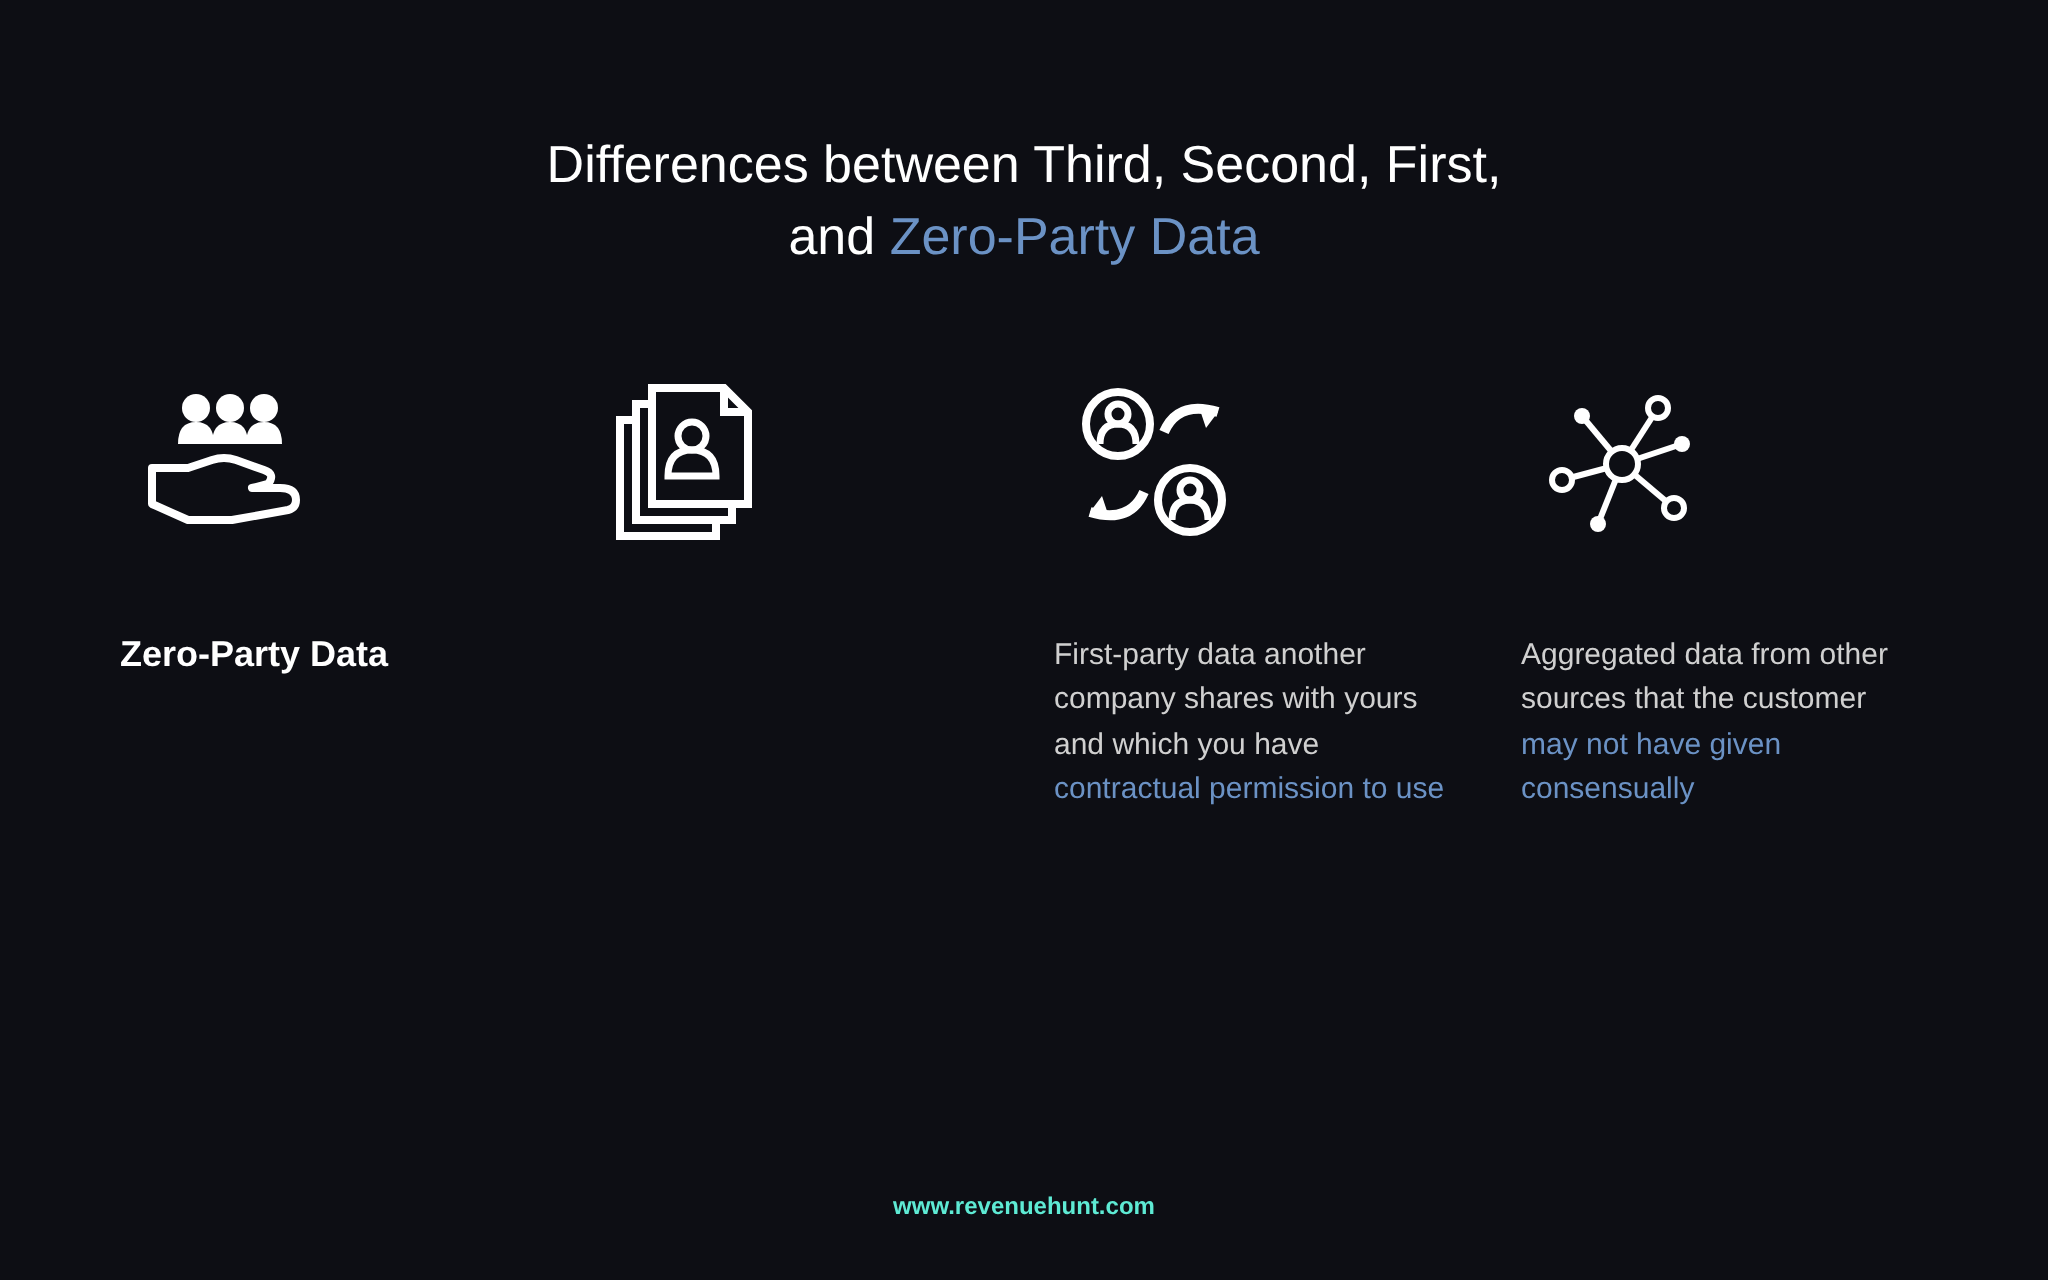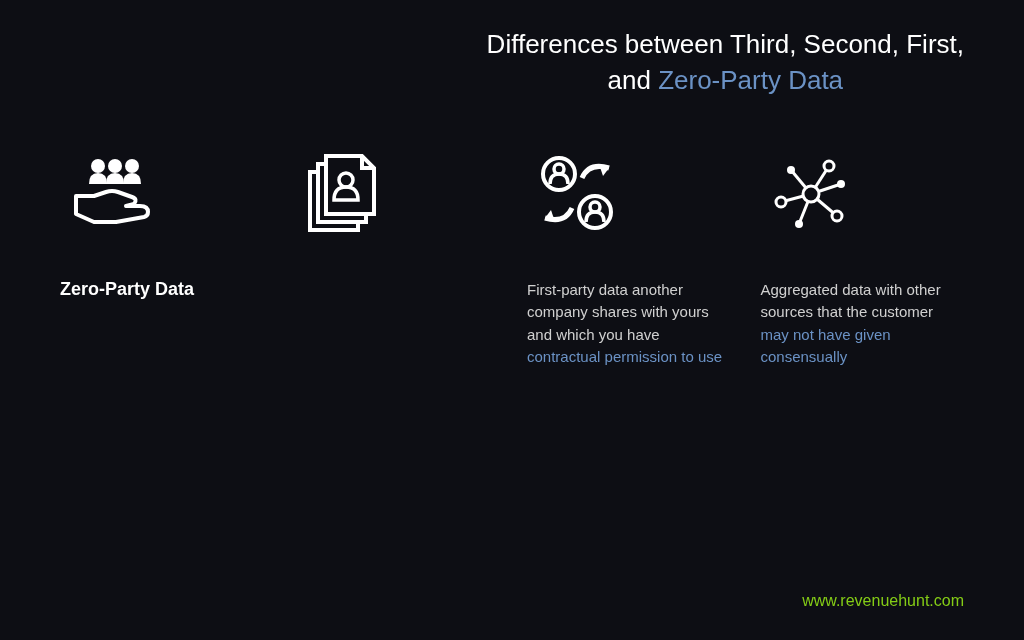--- a/index.html
+++ b/index.html
@@ -9,25 +9,24 @@
     }
     body {
       background: #0d0e14;
       width: 1024px;
       height: 640px;
       font-family: -apple-system, BlinkMacSystemFont, 'Segoe UI', Arial, sans-serif;
       color: #ffffff;
       overflow: hidden;
     }
     .container {
-      padding: 26px 60px 30px;
+      padding: 64px 60px 30px;
       height: 100%;
       display: flex;
       flex-direction: column;
-      align-items: flex-end;
     }
     .header {
       text-align: center;
       margin-bottom: 50px;
     }
     .title {
       font-size: 26px;
       font-weight: 500;
       line-height: 1.4;
       color: #ffffff;
@@ -66,23 +65,23 @@
       font-size: 15px;
       line-height: 1.5;
       color: #d0d0d0;
     }
     .column-desc .highlight {
       color: #6b92c5;
       font-weight: 500;
     }
     .footer {
       text-align: center;
-      font-size: 16px;
-      font-weight: 400;
-      color: #84cc16;
+      font-size: 12px;
+      font-weight: 700;
+      color: #5eead4;
       margin-top: 20px;
     }
   </style>
 </head>
 <body>
 
 <div class="container">
   <div class="header">
     <h1 class="title">
       <span>Differences between Third, Second, First,</span><br>
@@ -152,21 +151,21 @@
           <circle cx="40" cy="40" r="8" fill="#0d0e14" stroke="#ffffff" stroke-width="3"></circle>
           <circle cx="58" cy="12" r="5" fill="#0d0e14" stroke="#ffffff" stroke-width="3"></circle>
           <circle cx="70" cy="30" r="4" fill="#ffffff"></circle>
           <circle cx="66" cy="62" r="5" fill="#0d0e14" stroke="#ffffff" stroke-width="3"></circle>
           <circle cx="28" cy="70" r="4" fill="#ffffff"></circle>
           <circle cx="10" cy="48" r="5" fill="#0d0e14" stroke="#ffffff" stroke-width="3"></circle>
           <circle cx="20" cy="16" r="4" fill="#ffffff"></circle>
         </svg>
       </div>
       <p class="column-desc">
-        <span>Aggregated data with other sources that the customer </span><span class="highlight">may not have given consensually</span><span></span>
+        <span>Aggregated data from other sources that the customer </span><span class="highlight">may not have given consensually</span><span></span>
       </p>
     </div>
 
   </div>
 
   <div class="footer">
     <span>www.revenuehunt.com</span>
   </div>
 </div>
 

